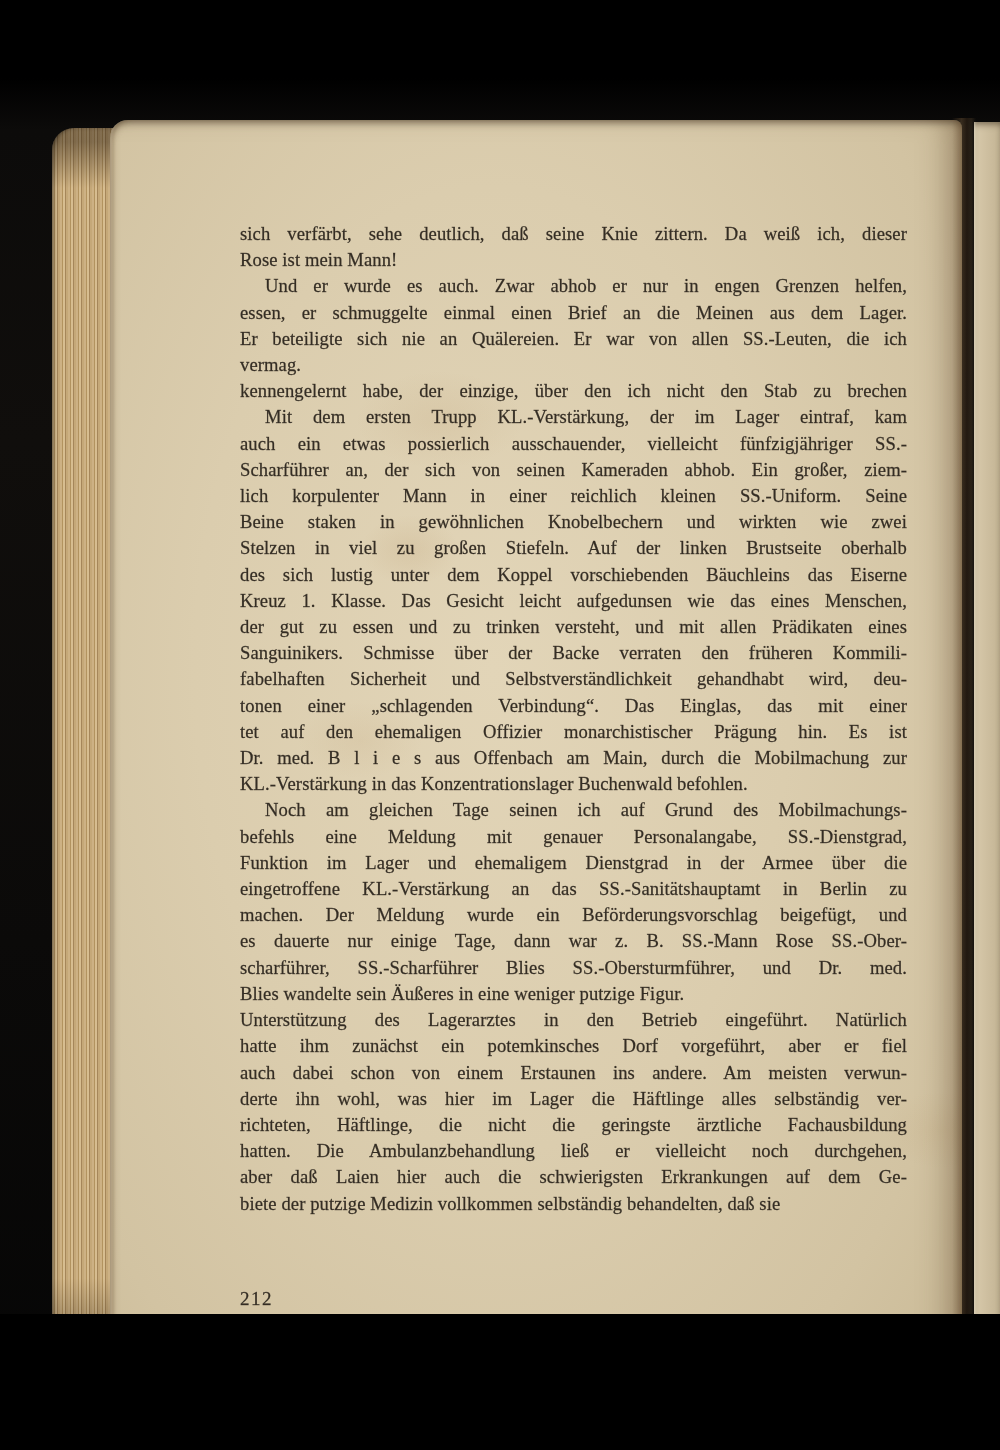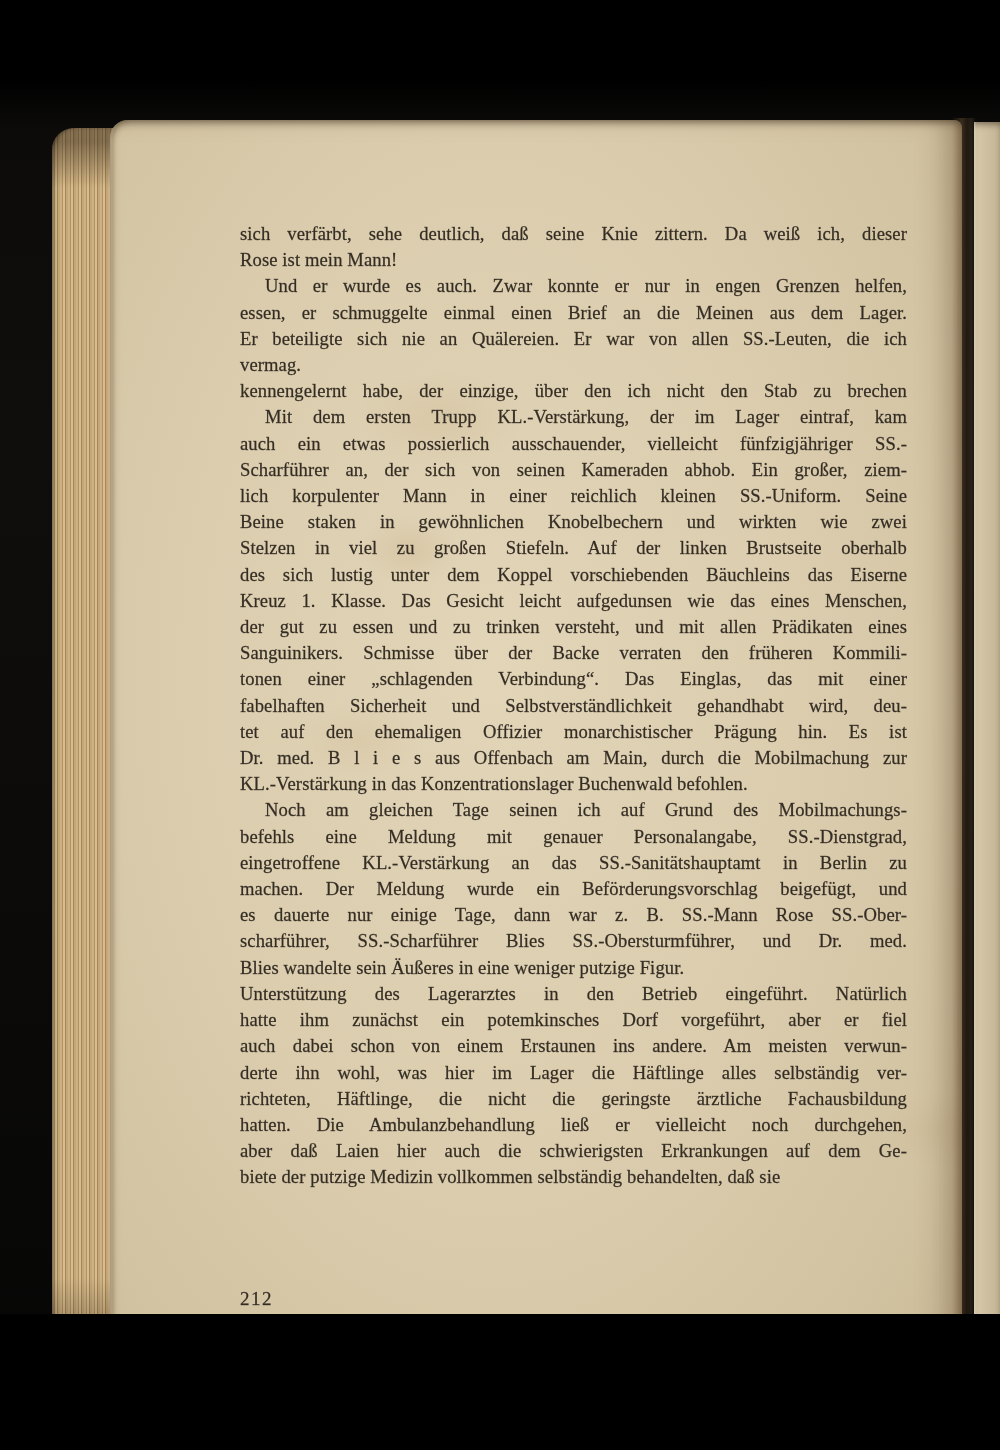--- a/index.html
+++ b/index.html
@@ -71,46 +71,47 @@
 
 <div class="scene">
   <div class="edge-stack"></div>
   <div class="page">
     <div class="text-block">
         <div>
           <div class="line">sich verfärbt, sehe deutlich, daß seine Knie zittern. Da weiß ich, dieser</div>
           <div class="line para-end">Rose ist mein Mann!</div>
         </div>
         <div>
-          <div class="line indent">Und er wurde es auch. Zwar konnte er nur in engen Grenzen helfen,</div>
+          <div class="line indent">Und er wurde es auch. Zwar abhob er nur in engen Grenzen helfen,</div>
           <div class="line">essen, er schmuggelte einmal einen Brief an die Meinen aus dem Lager.</div>
           <div class="line">Er beteiligte sich nie an Quälereien. Er war von allen SS.-Leuten, die ich</div>
           <div class="line para-end">vermag.</div>
           <div class="line">kennengelernt habe, der einzige, über den ich nicht den Stab zu brechen</div>
         </div>
         <div>
           <div class="line indent">Mit dem ersten Trupp KL.-Verstärkung, der im Lager eintraf, kam</div>
           <div class="line">auch ein etwas possierlich ausschauender, vielleicht fünfzigjähriger SS.-</div>
           <div class="line">Scharführer an, der sich von seinen Kameraden abhob. Ein großer, ziem-</div>
           <div class="line">lich korpulenter Mann in einer reichlich kleinen SS.-Uniform. Seine</div>
           <div class="line">Beine staken in gewöhnlichen Knobelbechern und wirkten wie zwei</div>
           <div class="line">Stelzen in viel zu großen Stiefeln. Auf der linken Brustseite oberhalb</div>
           <div class="line">des sich lustig unter dem Koppel vorschiebenden Bäuchleins das Eiserne</div>
           <div class="line">Kreuz 1. Klasse. Das Gesicht leicht aufgedunsen wie das eines Menschen,</div>
           <div class="line">der gut zu essen und zu trinken versteht, und mit allen Prädikaten eines</div>
           <div class="line">Sanguinikers. Schmisse über der Backe verraten den früheren Kommili-</div>
+          <div class="line">fabelhaften Sicherheit und Selbstverständlichkeit gehandhabt wird, deu-</div>
           <div class="line">tonen einer „schlagenden Verbindung“. Das Einglas, das mit einer</div>
-          <div class="line">fabelhaften Sicherheit und Selbstverständlichkeit gehandhabt wird, deu-</div>
           <div class="line">tet auf den ehemaligen Offizier monarchistischer Prägung hin. Es ist</div>
           <div class="line">Dr. med. B l i e s aus Offenbach am Main, durch die Mobilmachung zur</div>
           <div class="line para-end">KL.-Verstärkung in das Konzentrationslager Buchenwald befohlen.</div>
         </div>
         <div>
           <div class="line indent">Noch am gleichen Tage seinen ich auf Grund des Mobilmachungs-</div>
           <div class="line">befehls eine Meldung mit genauer Personalangabe, SS.-Dienstgrad,</div>
+          <div class="line">Funktion im Lager und ehemaligem Dienstgrad in der Armee über die</div>
           <div class="line">eingetroffene KL.-Verstärkung an das SS.-Sanitätshauptamt in Berlin zu</div>
           <div class="line">machen. Der Meldung wurde ein Beförderungsvorschlag beigefügt, und</div>
           <div class="line">es dauerte nur einige Tage, dann war z. B. SS.-Mann Rose SS.-Ober-</div>
           <div class="line">scharführer, SS.-Scharführer Blies SS.-Obersturmführer, und Dr. med.</div>
           <div class="line para-end">Blies wandelte sein Äußeres in eine weniger putzige Figur.</div>
         </div>
         <div>
           <div class="line">Unterstützung des Lagerarztes in den Betrieb eingeführt. Natürlich</div>
           <div class="line">hatte ihm zunächst ein potemkinsches Dorf vorgeführt, aber er fiel</div>
           <div class="line">auch dabei schon von einem Erstaunen ins andere. Am meisten verwun-</div>

